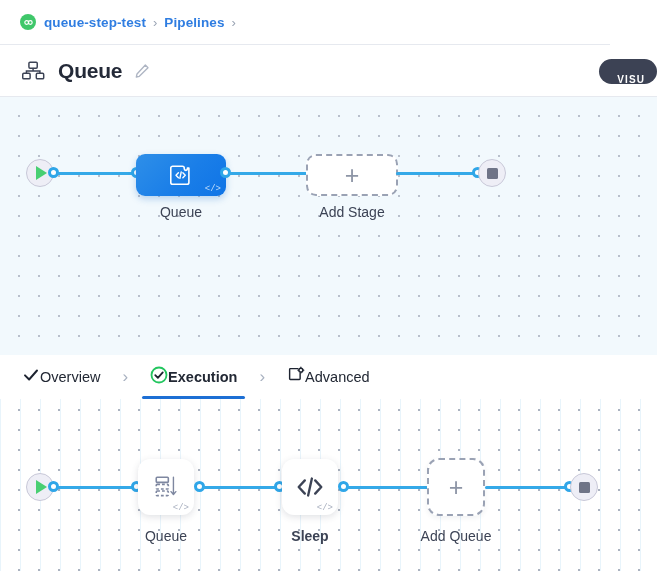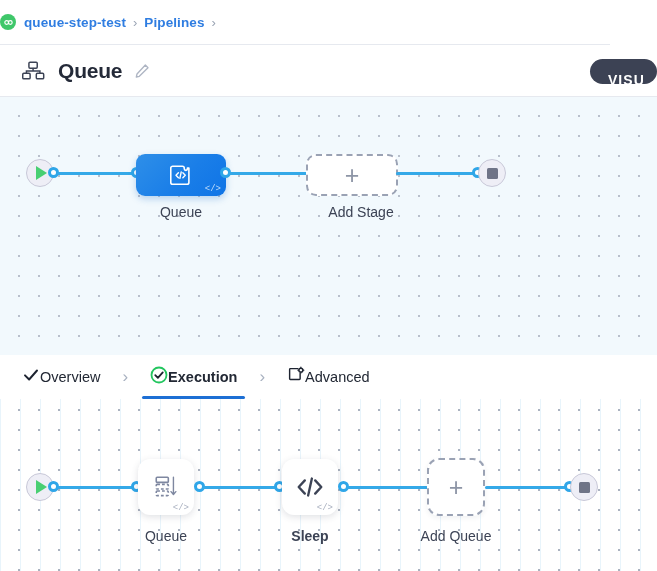--- a/index.html
+++ b/index.html
@@ -12,20 +12,21 @@
     -webkit-font-smoothing: antialiased;
   }
   #app { position: relative; width: 657px; height: 571px; overflow: hidden; }
 
   
   .breadcrumb-bar {
     position: absolute; top: 0; left: 0; width: 610px; height: 45px;
     background: #fff;
     border-bottom: 1px solid #e6e9ef;
     display: flex; align-items: center;
+    padding-left: 20px;
   }
   .bc-icon {
     width: 16px; height: 16px; border-radius: 50%;
     background: #3fc76a;
     display: flex; align-items: center; justify-content: center;
     margin-right: 8px; flex: none;
   }
   .bc-link {
     color: #2f7de1; font-size: 13.5px; font-weight: 600;
     letter-spacing: .1px; white-space: nowrap; cursor: pointer;
@@ -56,21 +57,21 @@
   .title-icon { width: 24px; height: 22px; margin-right: 12px; flex:none; }
   .title-text {
     font-size: 21px; font-weight: 700; color: #242a38; letter-spacing: -.2px;
   }
   .edit-pencil { margin-left: 12px; width: 16px; height: 16px; cursor: pointer; }
 
   .visual-pill {
     position: absolute; right: 0; top: 59px;
     height: 25px; border-radius: 13px;
     background: #3c4254; color: #fff;
-    font-size: 14px; font-weight: 700; letter-spacing: 1.1px;
+    font-size: 10px; font-weight: 700; letter-spacing: 1.1px;
     display: flex; align-items: center; padding: 16px 12px 0 18px; text-decoration: underline;
   }
 
   
   .canvas-top {
     position: absolute; top: 97px; left: 0; width: 657px; height: 258px;
     background-color: #f2f9fd;
     background-image: radial-gradient(circle, #b9c0cc 1px, transparent 1.1px);
     background-size: 20px 20px;
     background-position: 9px 9px;
@@ -222,21 +223,21 @@
       <span class="plus">+</span>
     </div>
 
     <div class="edge" style="left:396px; top:75px; width:80px;"></div>
     <div class="dot" style="left:472px; top:70px;"></div>
     <div class="endpoint" style="left:478px; top:62px;">
       <span class="stop-sq"></span>
     </div>
 
     <div class="node-label" style="left:181px; top:107px;">Queue</div>
-    <div class="node-label" style="left:352px; top:107px;margin-left:9px;">Add Stage</div>
+    <div class="node-label" style="left:352px; top:107px;">Add Stage</div>
   </div>
 
   <div class="tabbar">
 
     <div class="tab">
       <span>
         <svg width="18" height="18" viewBox="0 0 24 24" fill="none" stroke="#1d2330" stroke-width="2.6" stroke-linecap="round" stroke-linejoin="round">
           <path d="M4 12.5 L9.5 18 L20 6"></path>
         </svg>
       </span>

